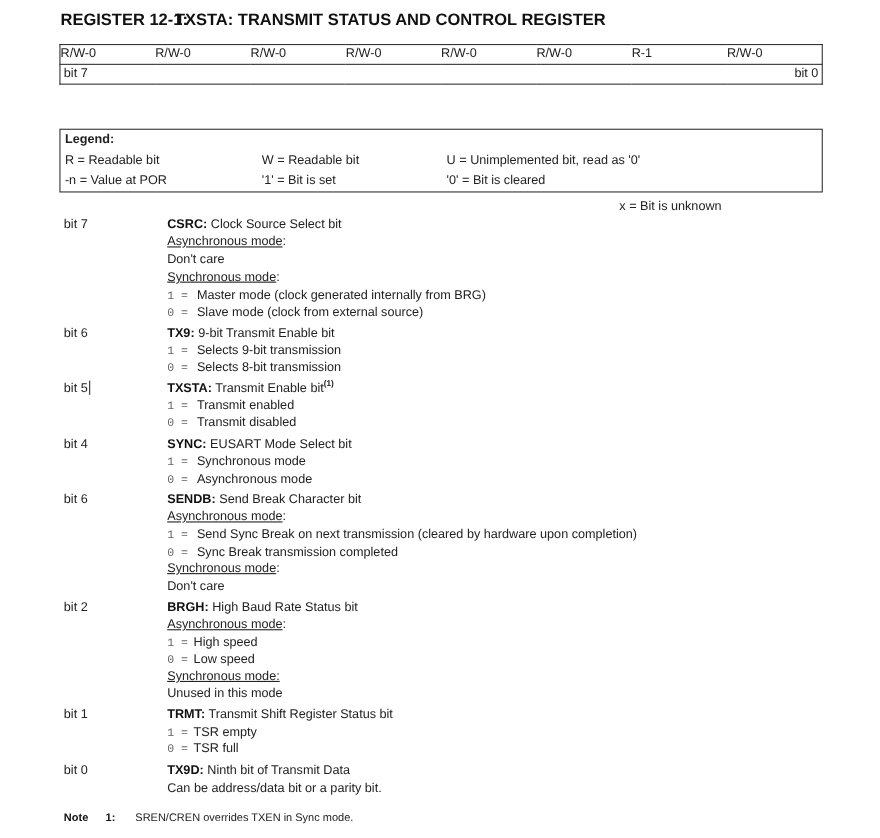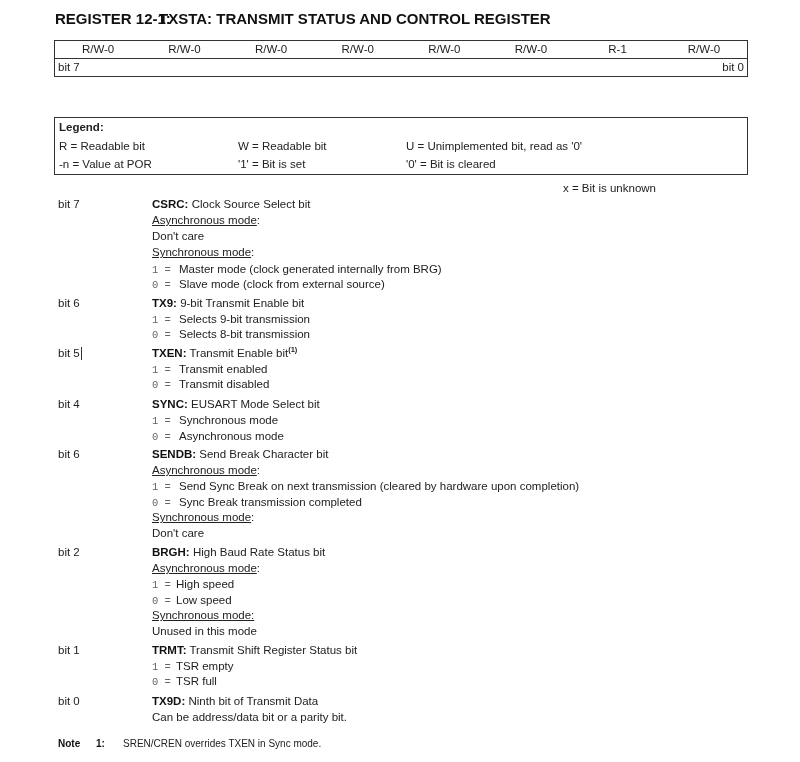--- a/index.html
+++ b/index.html
@@ -1,21 +1,21 @@
 <!DOCTYPE html>
 <html><head>
 <meta charset="utf-8">
 <style>
   html, body { margin:0; padding:0; background:#fff; }
   body { width:800px; height:762px; position:relative; overflow:hidden;
          font-family:"Liberation Sans", sans-serif; color:#222; font-size:11.5px; }
   .title { position:absolute; left:55px; top:10px; font-weight:bold; font-size:15px; color:#111; white-space:nowrap; }
   .title .num { display:inline-block; width:104px; }
   table.reg { position:absolute; left:54px; top:40px; width:694px; border-collapse:collapse; table-layout:fixed; }
-  table.reg td { border:1px solid #333; height:17px; padding:0; text-align:center; font-size:11.5px; line-height:17px; }
+  table.reg td { border:1px solid #333; height:17px; padding:0; font-size:11.5px; line-height:17px; }
   table.reg tr.access td { border-left:none; border-right:none; }
   table.reg tr.access td:first-child { border-left:1px solid #333; }
   table.reg tr.access td:last-child { border-right:1px solid #333; }
   table.reg tr.bitrow td { text-align:left; padding:0 3px; }
   .b7 { float:left; } .b0 { float:right; }
   sup { font-size:7.5px; font-weight:bold; vertical-align:super; line-height:0; }
   .legend { position:absolute; left:54px; top:117px; width:692px; height:56px; border:1px solid #333; }
   .legend div { position:absolute; font-size:11.5px; white-space:nowrap; }
   .desc { position:absolute; left:0; top:0; }
   .row { position:absolute; white-space:nowrap; font-size:11.5px; line-height:15px; }
@@ -75,21 +75,21 @@
   <div class="row ind" style="top:245px"><span class="u">Synchronous mode</span>:</div>
   <div class="row val" style="top:262px"><span class="k">1 =</span><span>Master mode (clock generated internally from BRG)</span></div>
   <div class="row val" style="top:277px"><span class="k">0 =</span><span>Slave mode (clock from external source)</span></div>
 
   <div class="row bitlbl" style="top:296px">bit 6</div>
   <div class="row ind" style="top:296px"><b>TX9:</b> <span>9-bit Transmit Enable bit</span></div>
   <div class="row val" style="top:312px"><span class="k">1 =</span><span>Selects 9-bit transmission</span></div>
   <div class="row val" style="top:327px"><span class="k">0 =</span><span>Selects 8-bit transmission</span></div>
 
   <div class="row bitlbl" style="top:346px"><span>bit 5</span><span class="caret"></span></div>
-  <div class="row ind" style="top:346px"><b>TXEN:</b> <span>Transmit Enable bit</span><sup>(1)</sup></div>
+  <div class="row ind" style="top:346px"><b>TXSTA:</b> <span>Transmit Enable bit</span><sup>(1)</sup></div>
   <div class="row val" style="top:362px"><span class="k">1 =</span><span>Transmit enabled</span></div>
   <div class="row val" style="top:377px"><span class="k">0 =</span><span>Transmit disabled</span></div>
 
   <div class="row bitlbl" style="top:397px">bit 4</div>
   <div class="row ind" style="top:397px"><b>SYNC:</b> <span>EUSART Mode Select bit</span></div>
   <div class="row val" style="top:413px"><span class="k">1 =</span><span>Synchronous mode</span></div>
   <div class="row val" style="top:429px"><span class="k">0 =</span><span>Asynchronous mode</span></div>
 
   <div class="row bitlbl" style="top:447px">bit 6</div>
   <div class="row ind" style="top:447px"><b>SENDB:</b> <span>Send Break Character bit</span></div>

